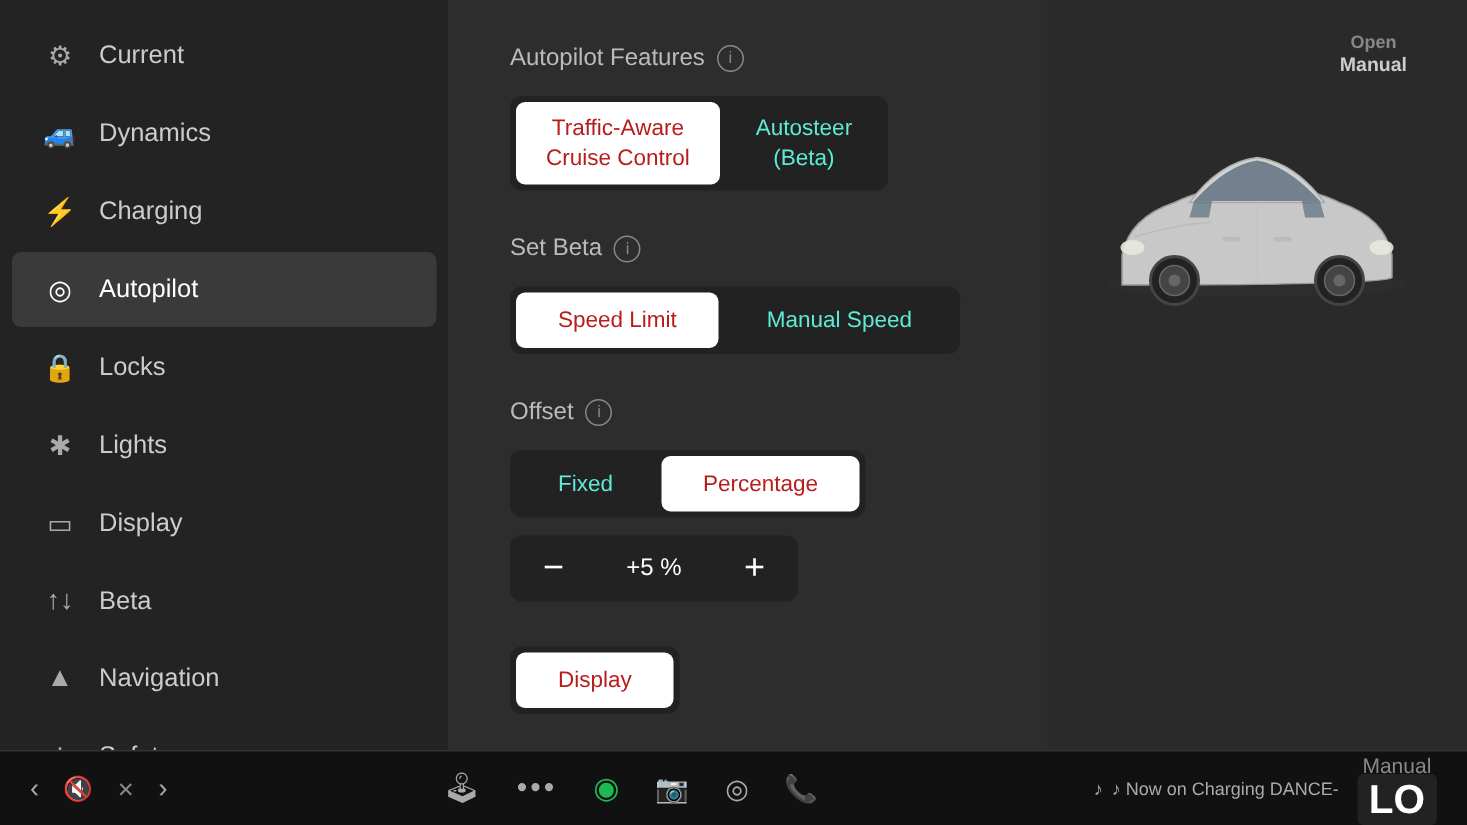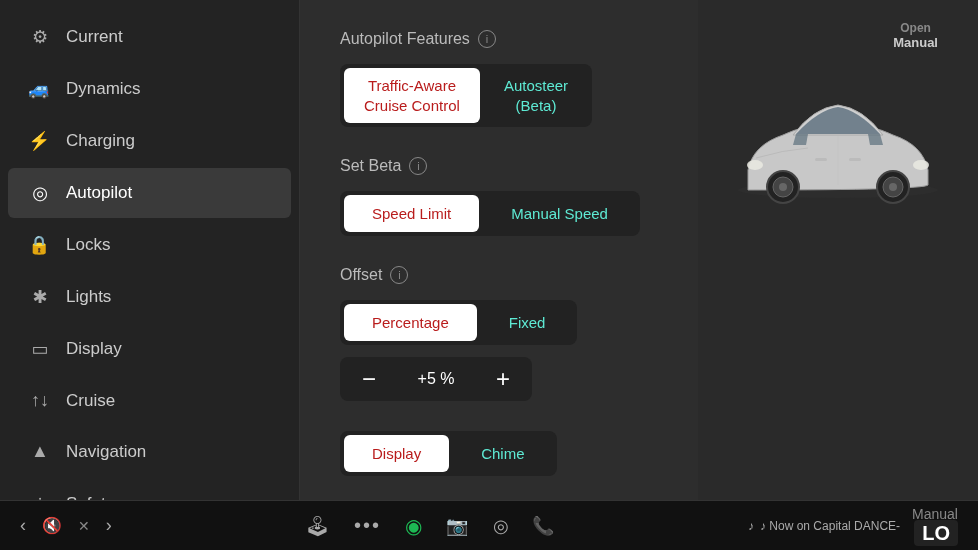--- a/index.html
+++ b/index.html
@@ -235,21 +235,21 @@
       color: #aaa;
       display: flex;
       align-items: center;
       gap: 6px;
     }
 
     .gear-badge {
       background: #222;
       border-radius: 4px;
       padding: 2px 8px;
-      font-size: 20px;
+      font-size: 27px;
       font-weight: bold;
       color: #fff;
     }
 
     .manual-label {
       font-size: 14px;
       color: #888;
       display: block;
       text-align: center;
     }
@@ -284,21 +284,21 @@
       <div class="sidebar-item">
         <span class="sidebar-icon">✱</span>
         <span>Lights</span>
       </div>
       <div class="sidebar-item">
         <span class="sidebar-icon">▭</span>
         <span>Display</span>
       </div>
       <div class="sidebar-item">
         <span class="sidebar-icon">↑↓</span>
-        <span>Cruise</span>
+        <span>Beta</span>
       </div>
       <div class="sidebar-item">
         <span class="sidebar-icon">▲</span>
         <span>Navigation</span>
       </div>
       <div class="sidebar-item">
         <span class="sidebar-icon">ℹ</span>
         <span>Safety</span>
       </div>
 
@@ -329,34 +329,33 @@
           <button class="toggle-btn">Manual Speed</button>
         </div>
       </div>
 
       <div class="section">
         <div class="section-title">
           <span>Offset</span>
           <span class="info-icon">i</span>
         </div>
         <div class="toggle-group">
+          <button class="toggle-btn">Fixed</button>
           <button class="toggle-btn active">Percentage</button>
-          <button class="toggle-btn">Fixed</button>
         </div>
         <div class="stepper-row">
           <button class="stepper-btn">−</button>
           <span class="stepper-value">+5 %</span>
           <button class="stepper-btn">+</button>
         </div>
       </div>
 
       <div class="section">
         <div class="toggle-group">
           <button class="toggle-btn active">Display</button>
-          <button class="toggle-btn">Chime</button>
         </div>
       </div>
 
     </div>
 
     <div class="car-panel">
       <div class="frunk-label">
         <span class="open-text">Open</span><br>
         <span>Manual</span>
       </div>
@@ -408,21 +407,21 @@
       <span class="bottom-icon" style="font-size:20px;">🕹</span>
       <span class="bottom-icon" style="font-size:20px; letter-spacing:2px;">•••</span>
       <span class="bottom-icon" style="color:#1DB954; font-size:20px;">◉</span>
       <span class="bottom-icon" style="font-size:18px;">📷</span>
       <span class="bottom-icon" style="font-size:18px;">◎</span>
       <span class="bottom-icon" style="color:#4CAF50; font-size:18px;">📞</span>
     </div>
     <div class="bottom-right">
       <div class="now-playing">
         <span>♪</span>
-        <span>♪ Now on Capital DANCE-</span>
+        <span>♪ Now on Charging DANCE-</span>
       </div>
       <div style="text-align:right;">
         <span class="manual-label">Manual</span>
         <span class="gear-badge">LO</span>
       </div>
     </div>
   </div>
 </div>
 
 </body></html>

